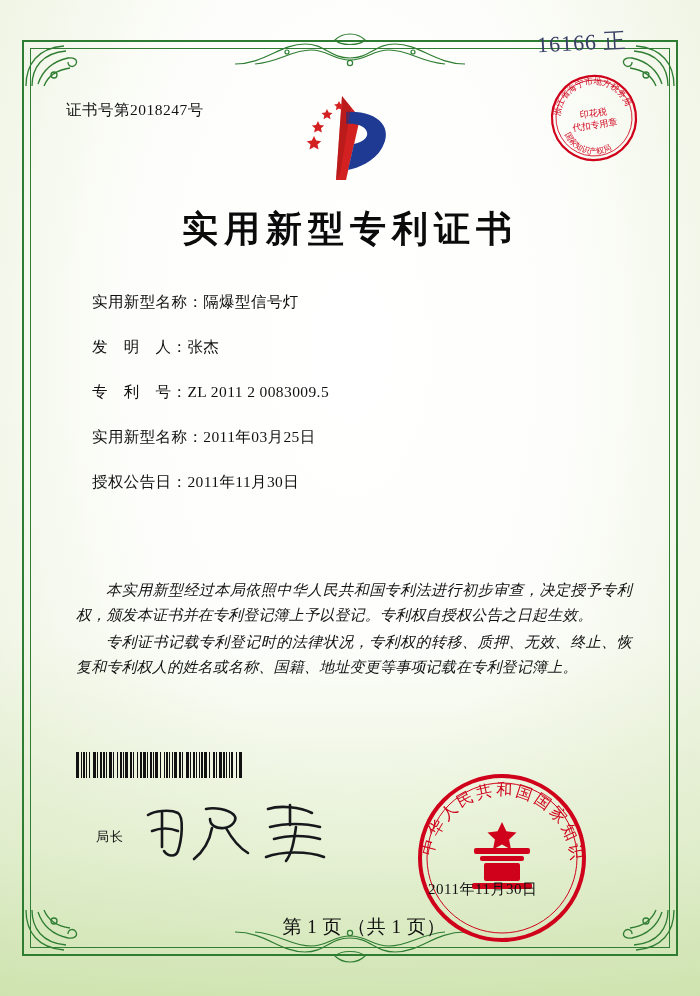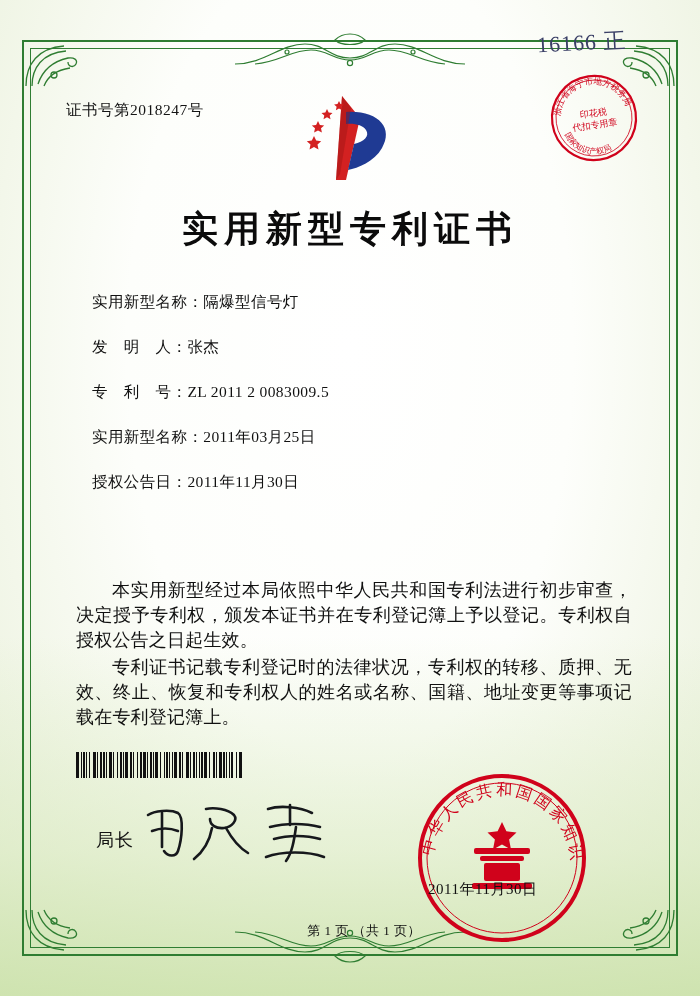--- a/index.html
+++ b/index.html
@@ -138,24 +138,25 @@
     letter-spacing: 0.4px;
     margin-left: 16px;
   }
   .field-label { letter-spacing: 0.4px; }
   .field-value { letter-spacing: 0.4px; }
 
   .paragraphs {
     position: absolute;
     left: 76px; top: 578px;
     width: 556px;
-    font-size: 18px;
+    font-size: 15px;
     color: #111;
     line-height: 25px;
     text-align: justify;
+    font-style: italic;
   }
   .paragraphs p {
     margin: 0 0 2px 0;
     text-indent: 2em;
     letter-spacing: 0.2px;
   }
 
   
   .barcode {
     position: absolute;
@@ -167,21 +168,21 @@
   .barcode i {
     display: block;
     background: #111;
     height: 100%;
   }
 
   
   .sig-label {
     position: absolute;
     left: 96px; top: 828px;
-    font-size: 18px;
+    font-size: 13px;
     color: #111;
     letter-spacing: 1px;
   }
   .signature {
     position: absolute;
     left: 140px; top: 795px;
     width: 200px; height: 75px;
     color: #16181c;
   }
   .signature svg { width: 100%; height: 100%; display: block; }
@@ -200,21 +201,21 @@
     font-size: 15px;
     color: #111;
     letter-spacing: 0.5px;
   }
 
   .page-no {
     position: absolute;
     left: 0; right: 0;
     bottom: 56px;
     text-align: center;
-    font-size: 13px;
+    font-size: 19px;
     color: #111;
     letter-spacing: 0.5px;
     padding-left: 28px;
   }
 </style>
 </head>
 <body>
 
 <div id="certificate">
 

